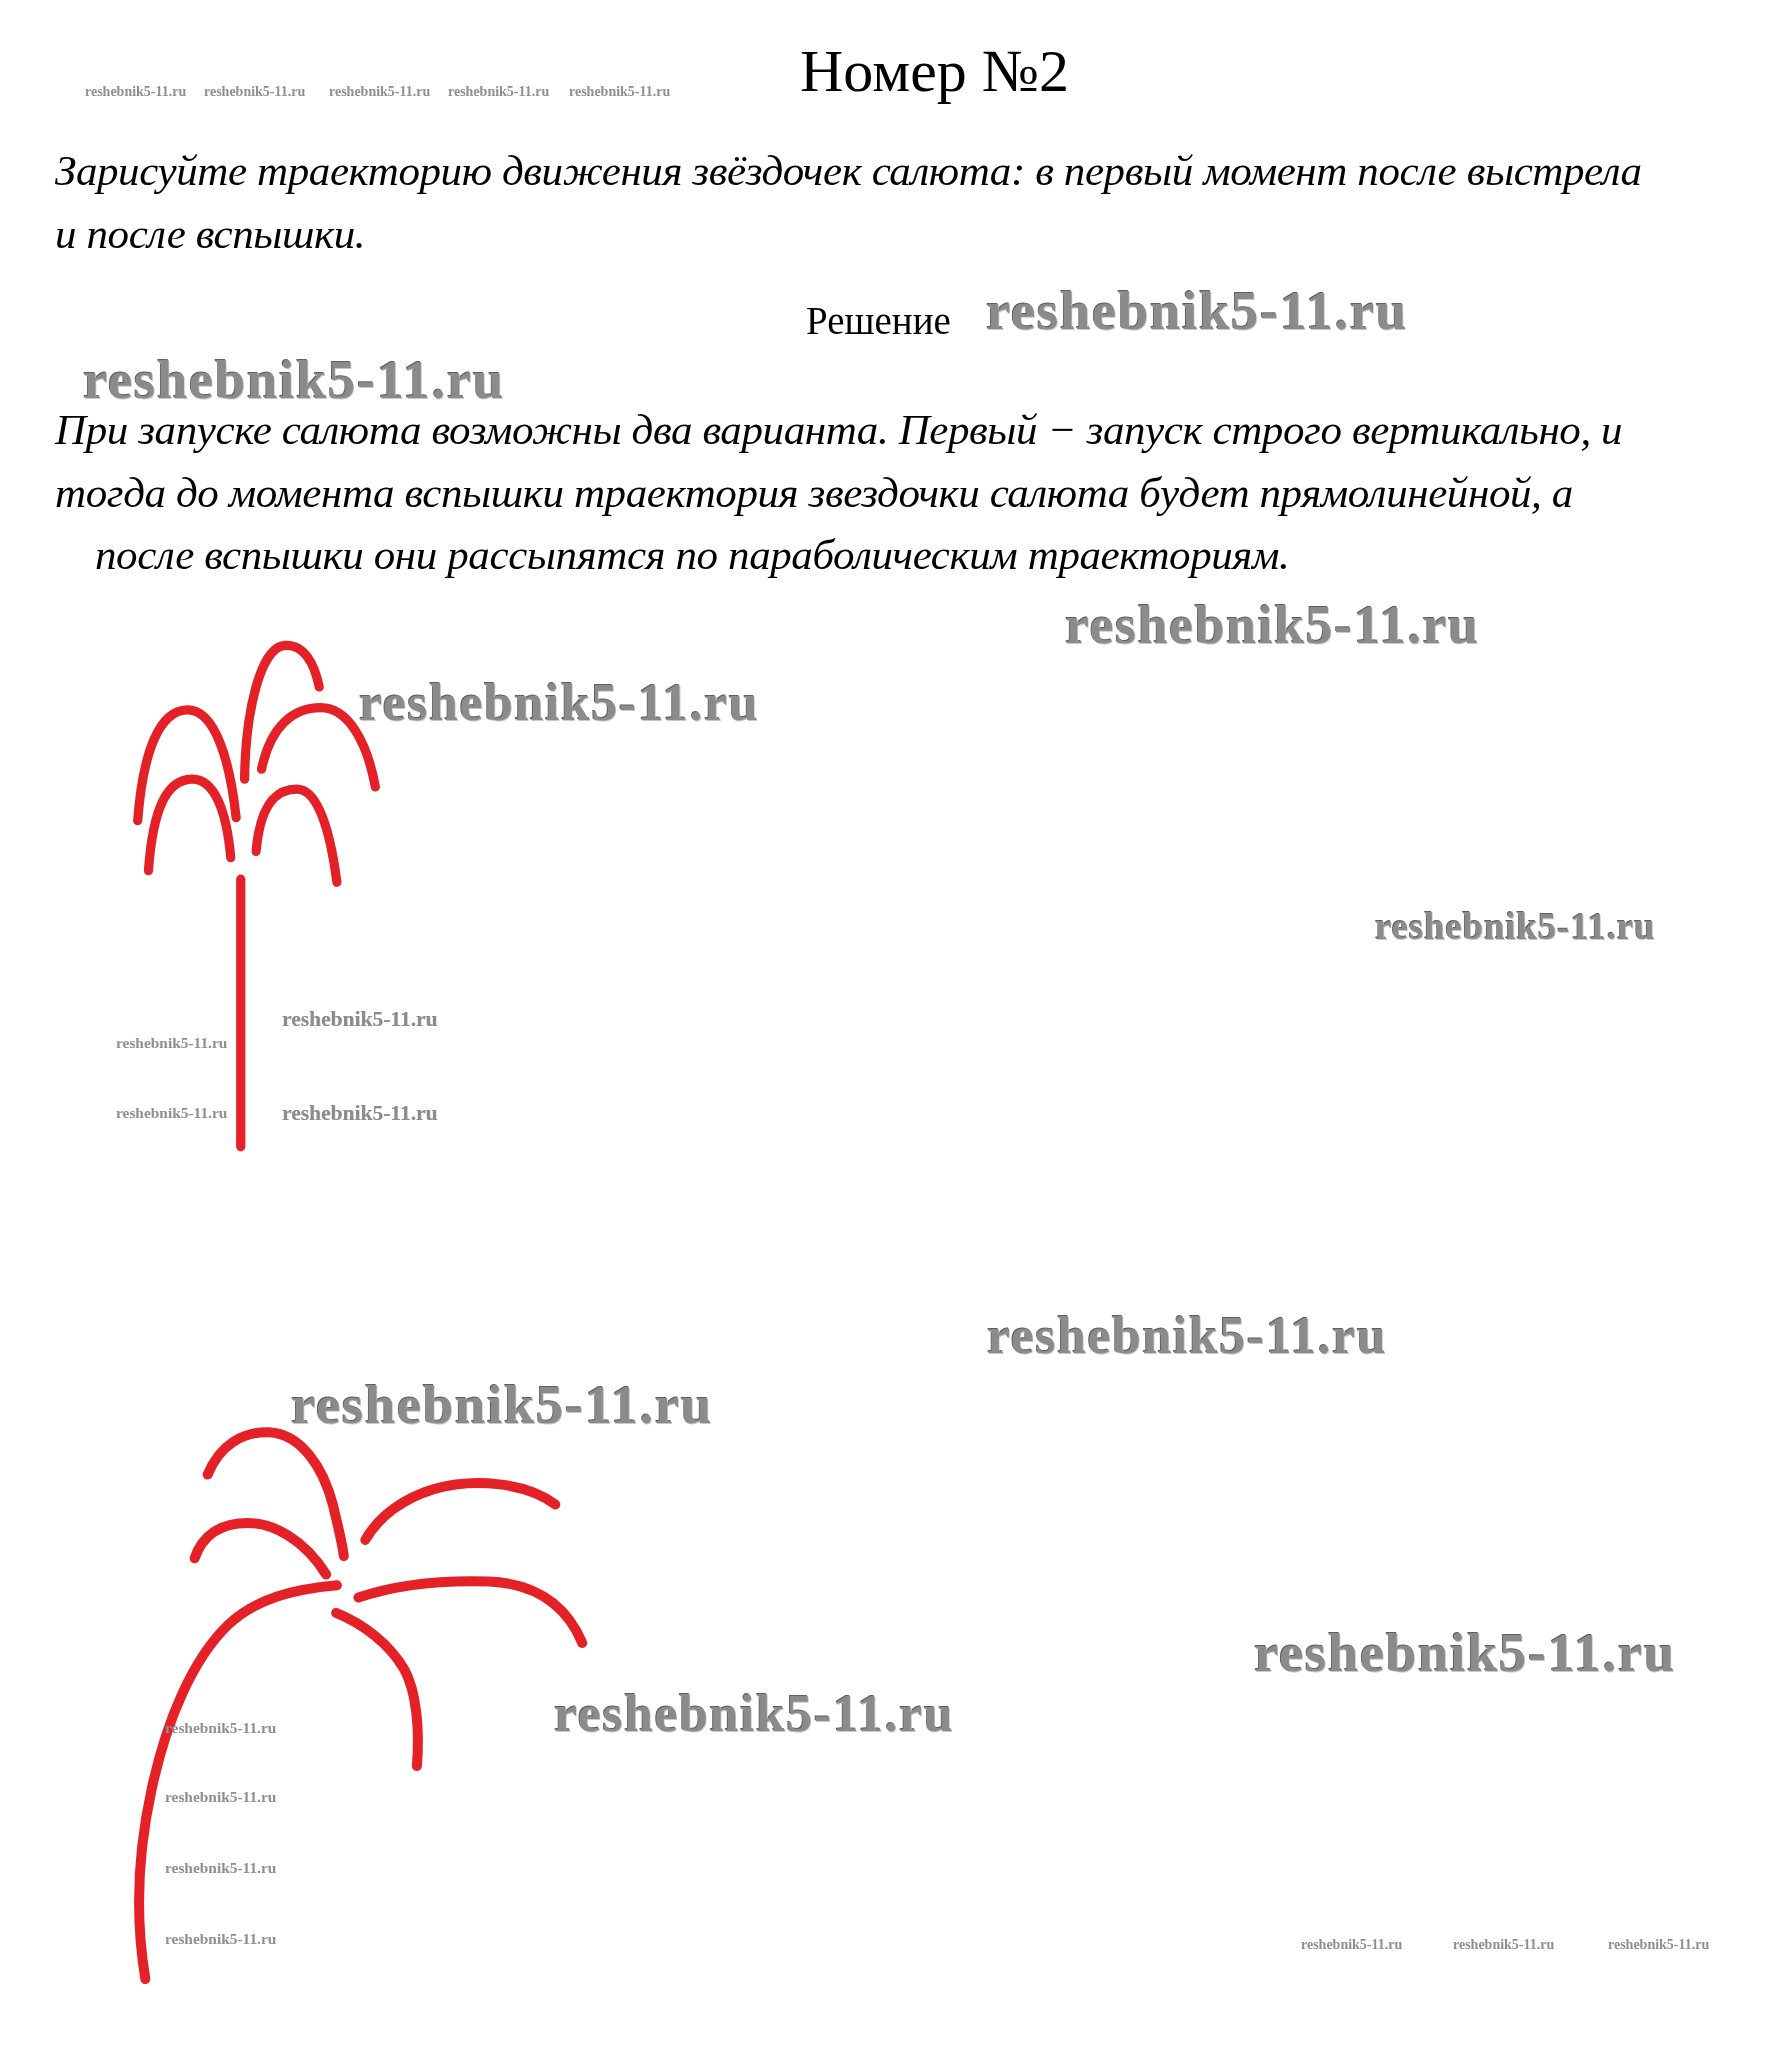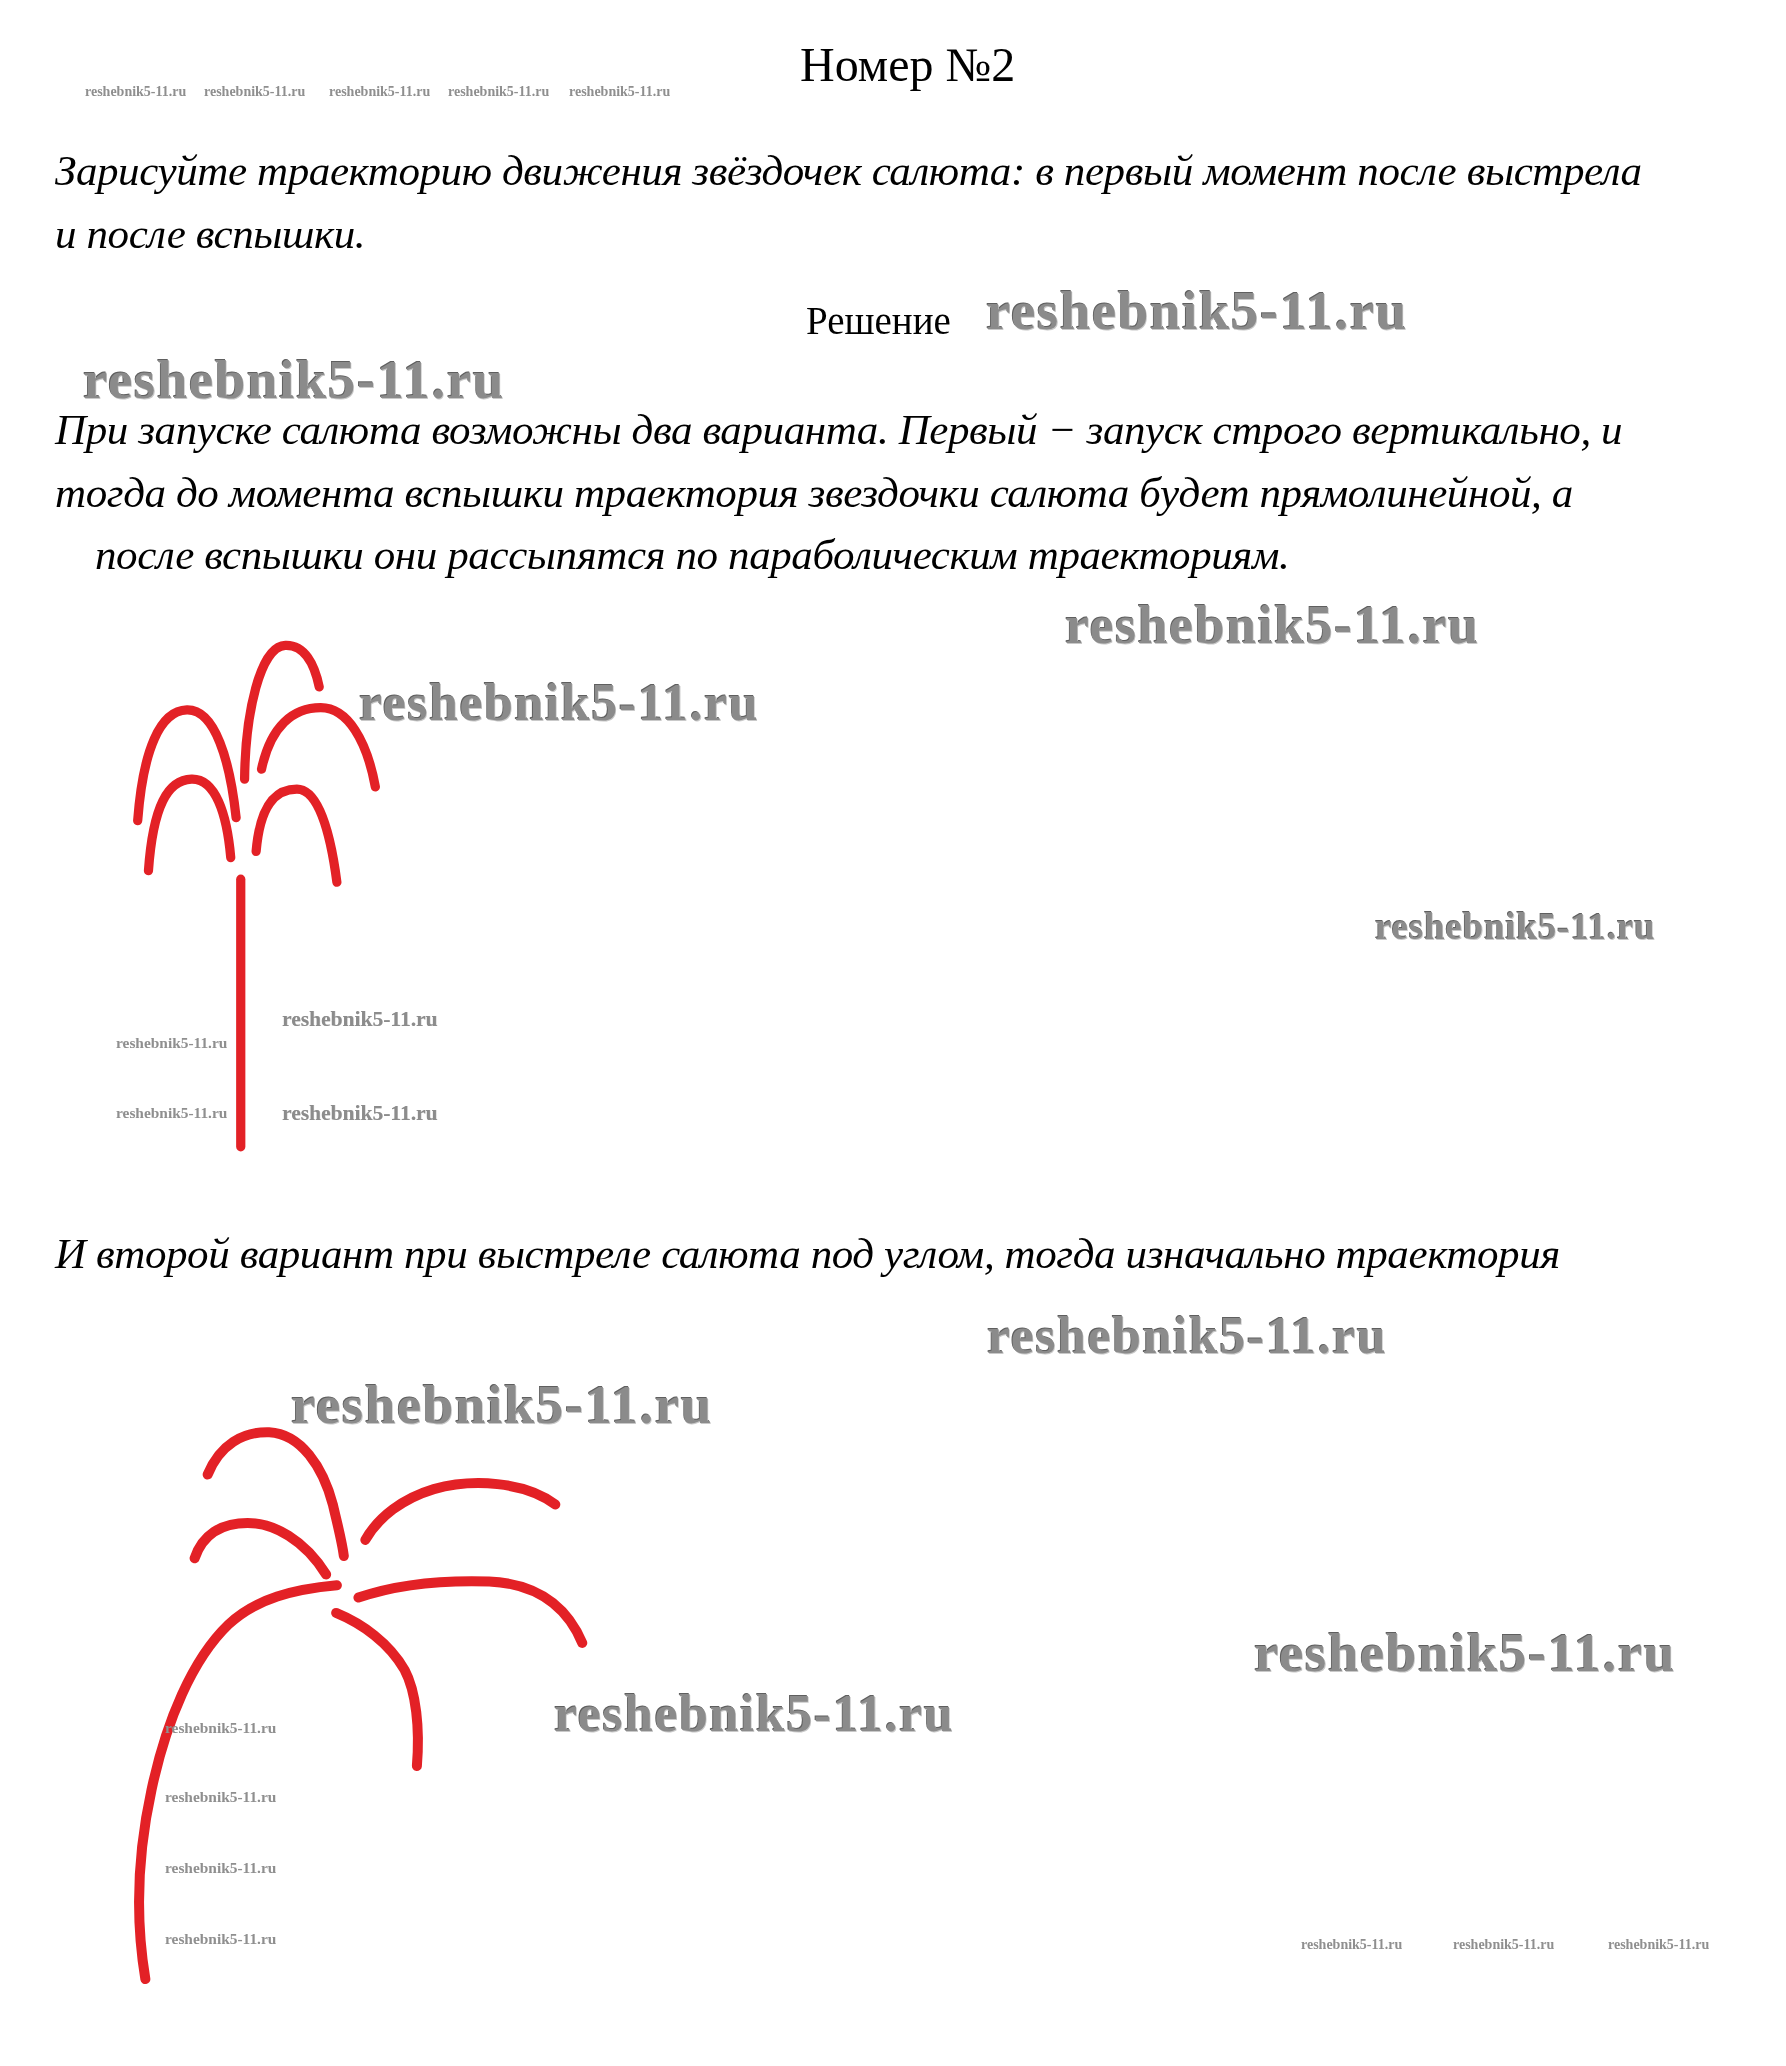--- a/index.html
+++ b/index.html
@@ -8,21 +8,21 @@
     width:1786px;
     height:2066px;
     background:#ffffff;
     overflow:hidden;
     font-family:"Liberation Serif", serif;
     color:#000;
   }
   #doc-title{
     position:absolute;
     top:37px; left:800px;
-    font-size:48px;
+    font-size:60px;
     font-weight:normal;
     margin:0;
     white-space:nowrap;
   }
   .bodyline{
     position:absolute;
     left:55px;
     font-size:43px;
     white-space:nowrap;
     letter-spacing:-0.4px;
@@ -71,21 +71,20 @@
     <g fill="none" stroke="#e32126" stroke-width="12" stroke-linecap="round">
       <path d="M 179,1067 C 186,975 208,924 243,923 C 280,922 299,990 307,1063"></path>
       <path d="M 193,1132 C 199,1048 218,1014 249,1013 C 280,1012 295,1058 300,1115"></path>
       <path d="M 318,1013 C 319,928 338,840 371,839 C 396,838 409,864 415,893"></path>
       <path d="M 333,1107 C 338,1048 357,1026 386,1026 C 413,1026 429,1078 438,1147"></path>
       <path d="M 340,1000 C 352,944 381,920 417,920 C 452,920 477,963 488,1023"></path>
       <path d="M 313,1143 L 313,1491"></path>
     </g>
   </svg>
 
-  <div class="bodyline" style="top:1229px;">И второй вариант при выстреле салюта под углом, тогда изначально траектория</div>
 
   <svg class="firework" width="1786" height="2066" viewBox="0 0 2322 2686" aria-hidden="true">
     <g fill="none" stroke="#e32126" stroke-width="13" stroke-linecap="round">
       <path d="M 189,2573 C 176,2495 178,2414 197,2327 C 216,2238 250,2157 297,2112 C 333,2078 383,2066 438,2061"></path>
       <path d="M 270,1917 C 286,1878 316,1861 350,1862 C 391,1864 420,1907 433,1957 C 440,1987 445,2006 447,2023"></path>
       <path d="M 253,2026 C 263,1996 287,1980 322,1980 C 356,1980 396,2002 424,2047"></path>
       <path d="M 475,2002 C 492,1972 524,1948 564,1936 C 614,1922 682,1926 722,1956"></path>
       <path d="M 466,2077 C 512,2061 572,2054 636,2056 C 697,2059 736,2086 757,2136"></path>
       <path d="M 437,2097 C 471,2111 506,2136 526,2171 C 541,2199 546,2247 542,2296"></path>
     </g>

